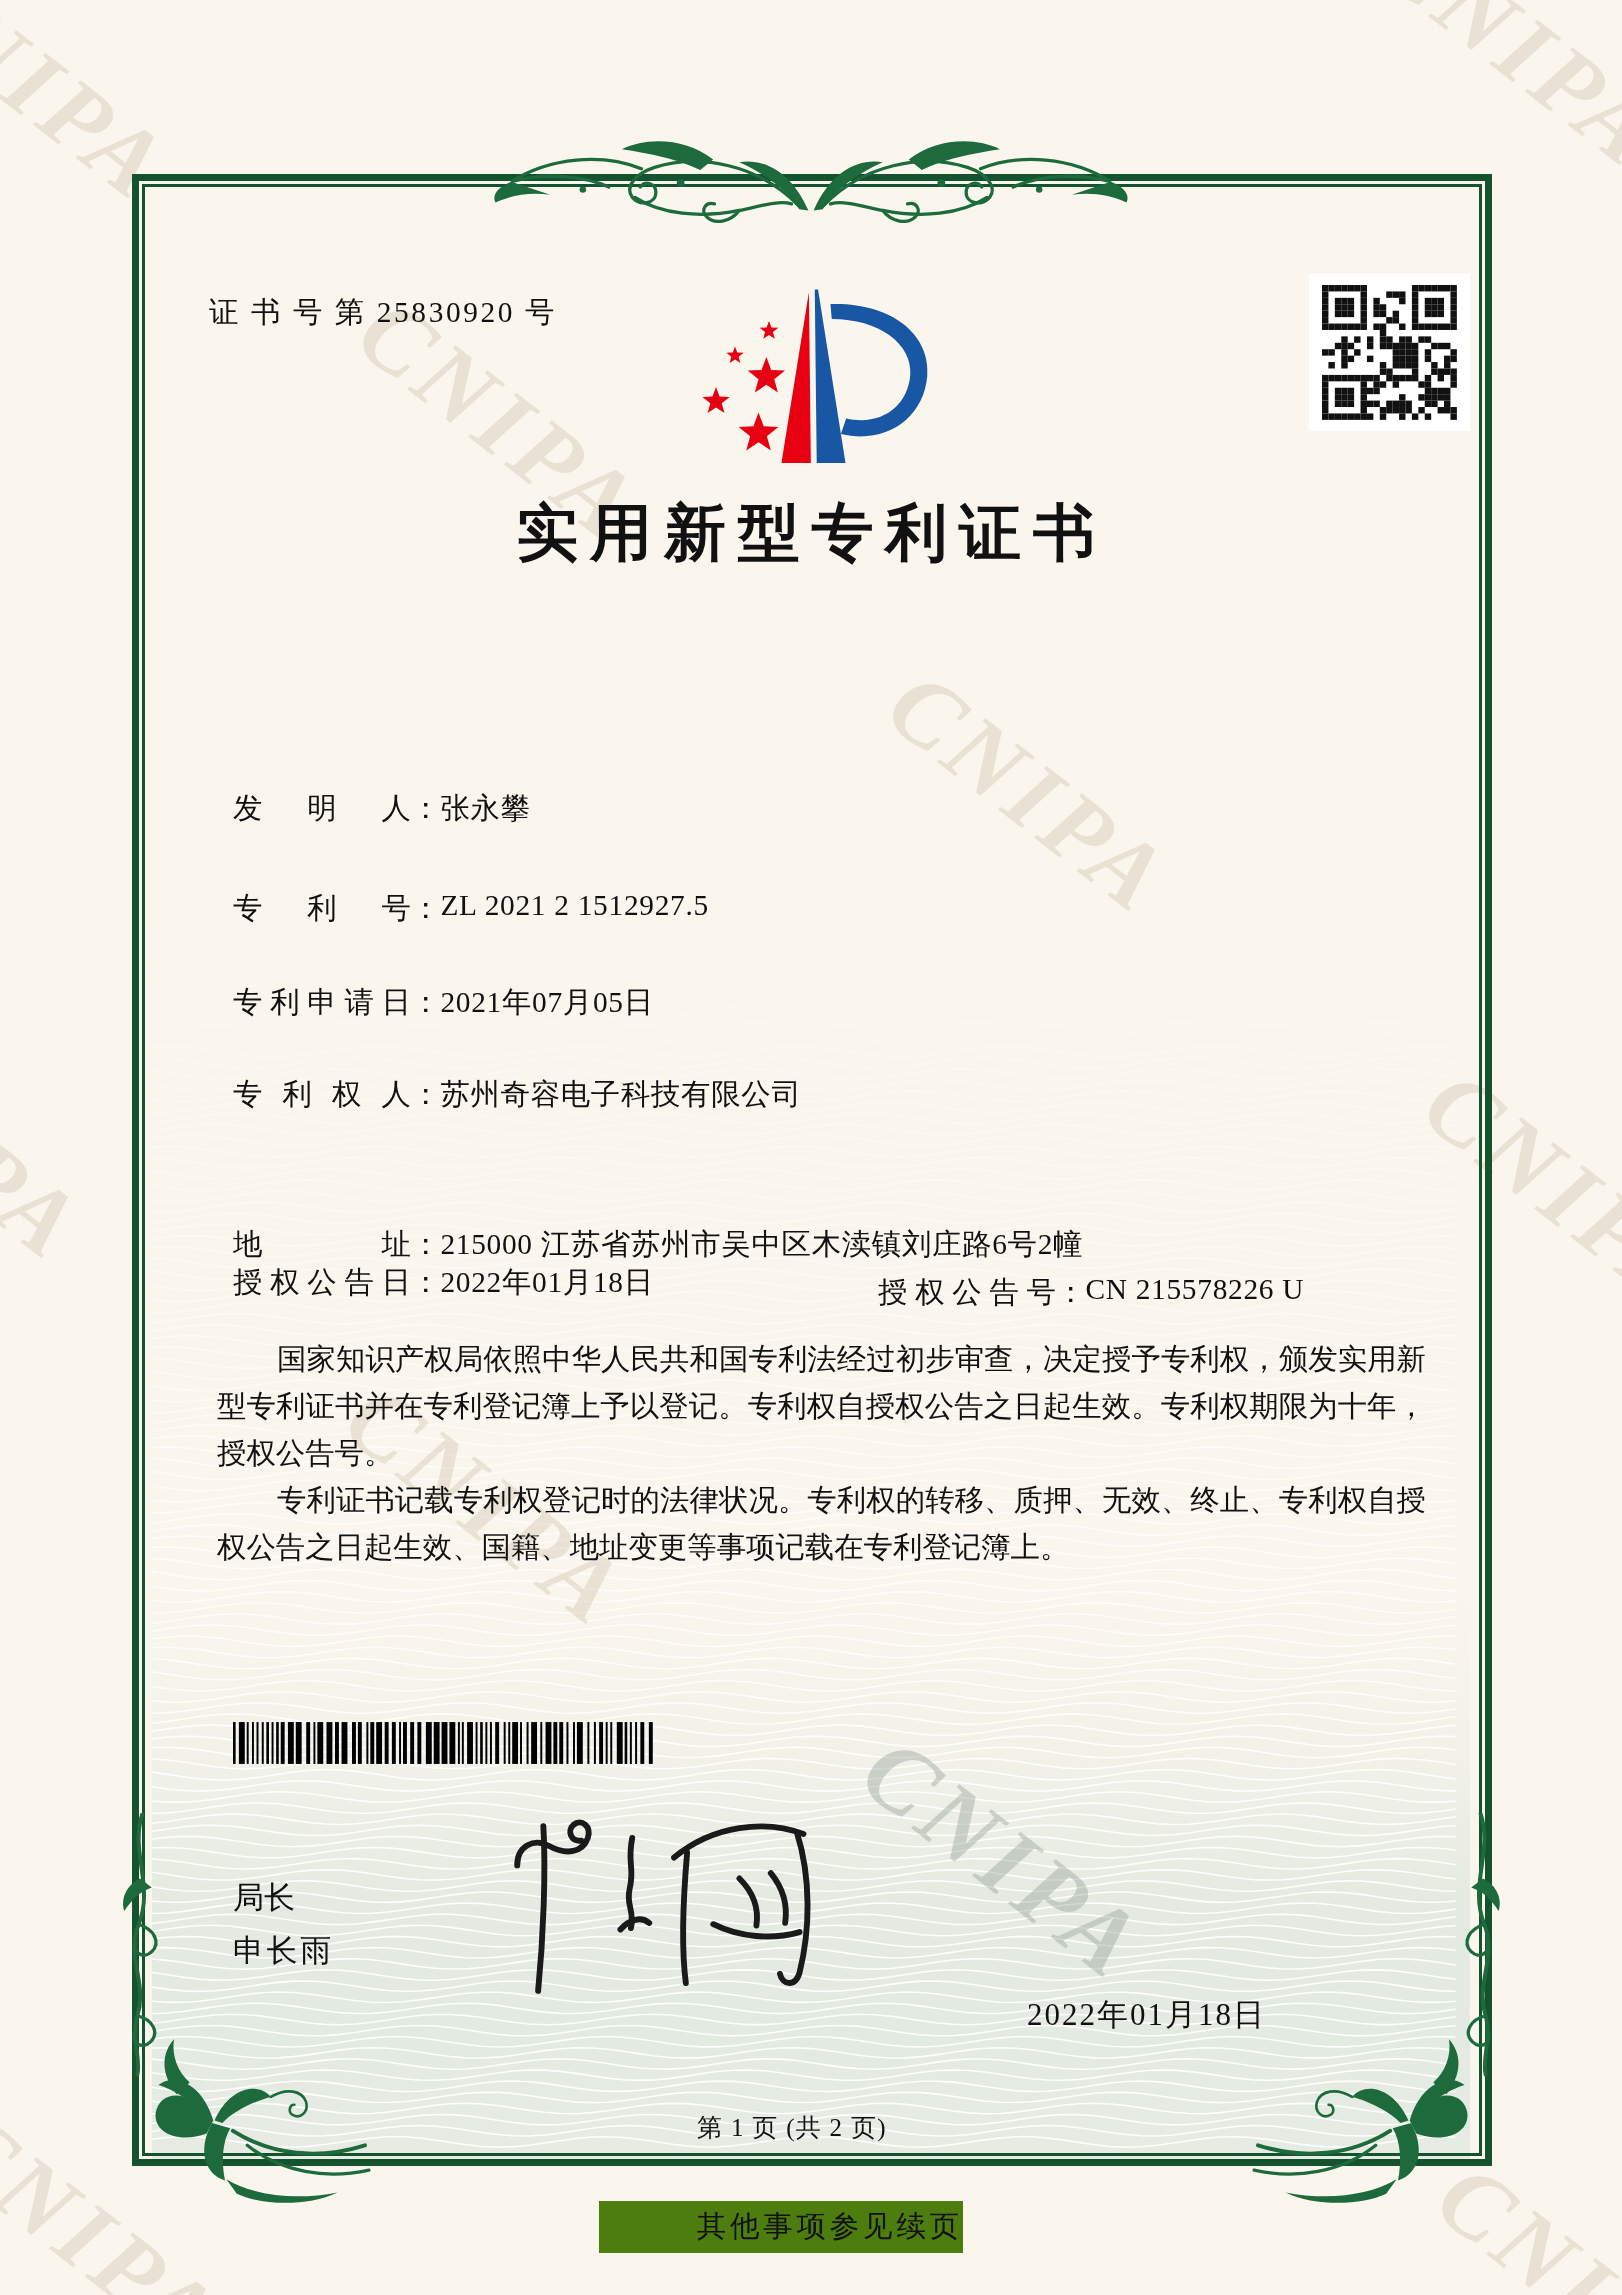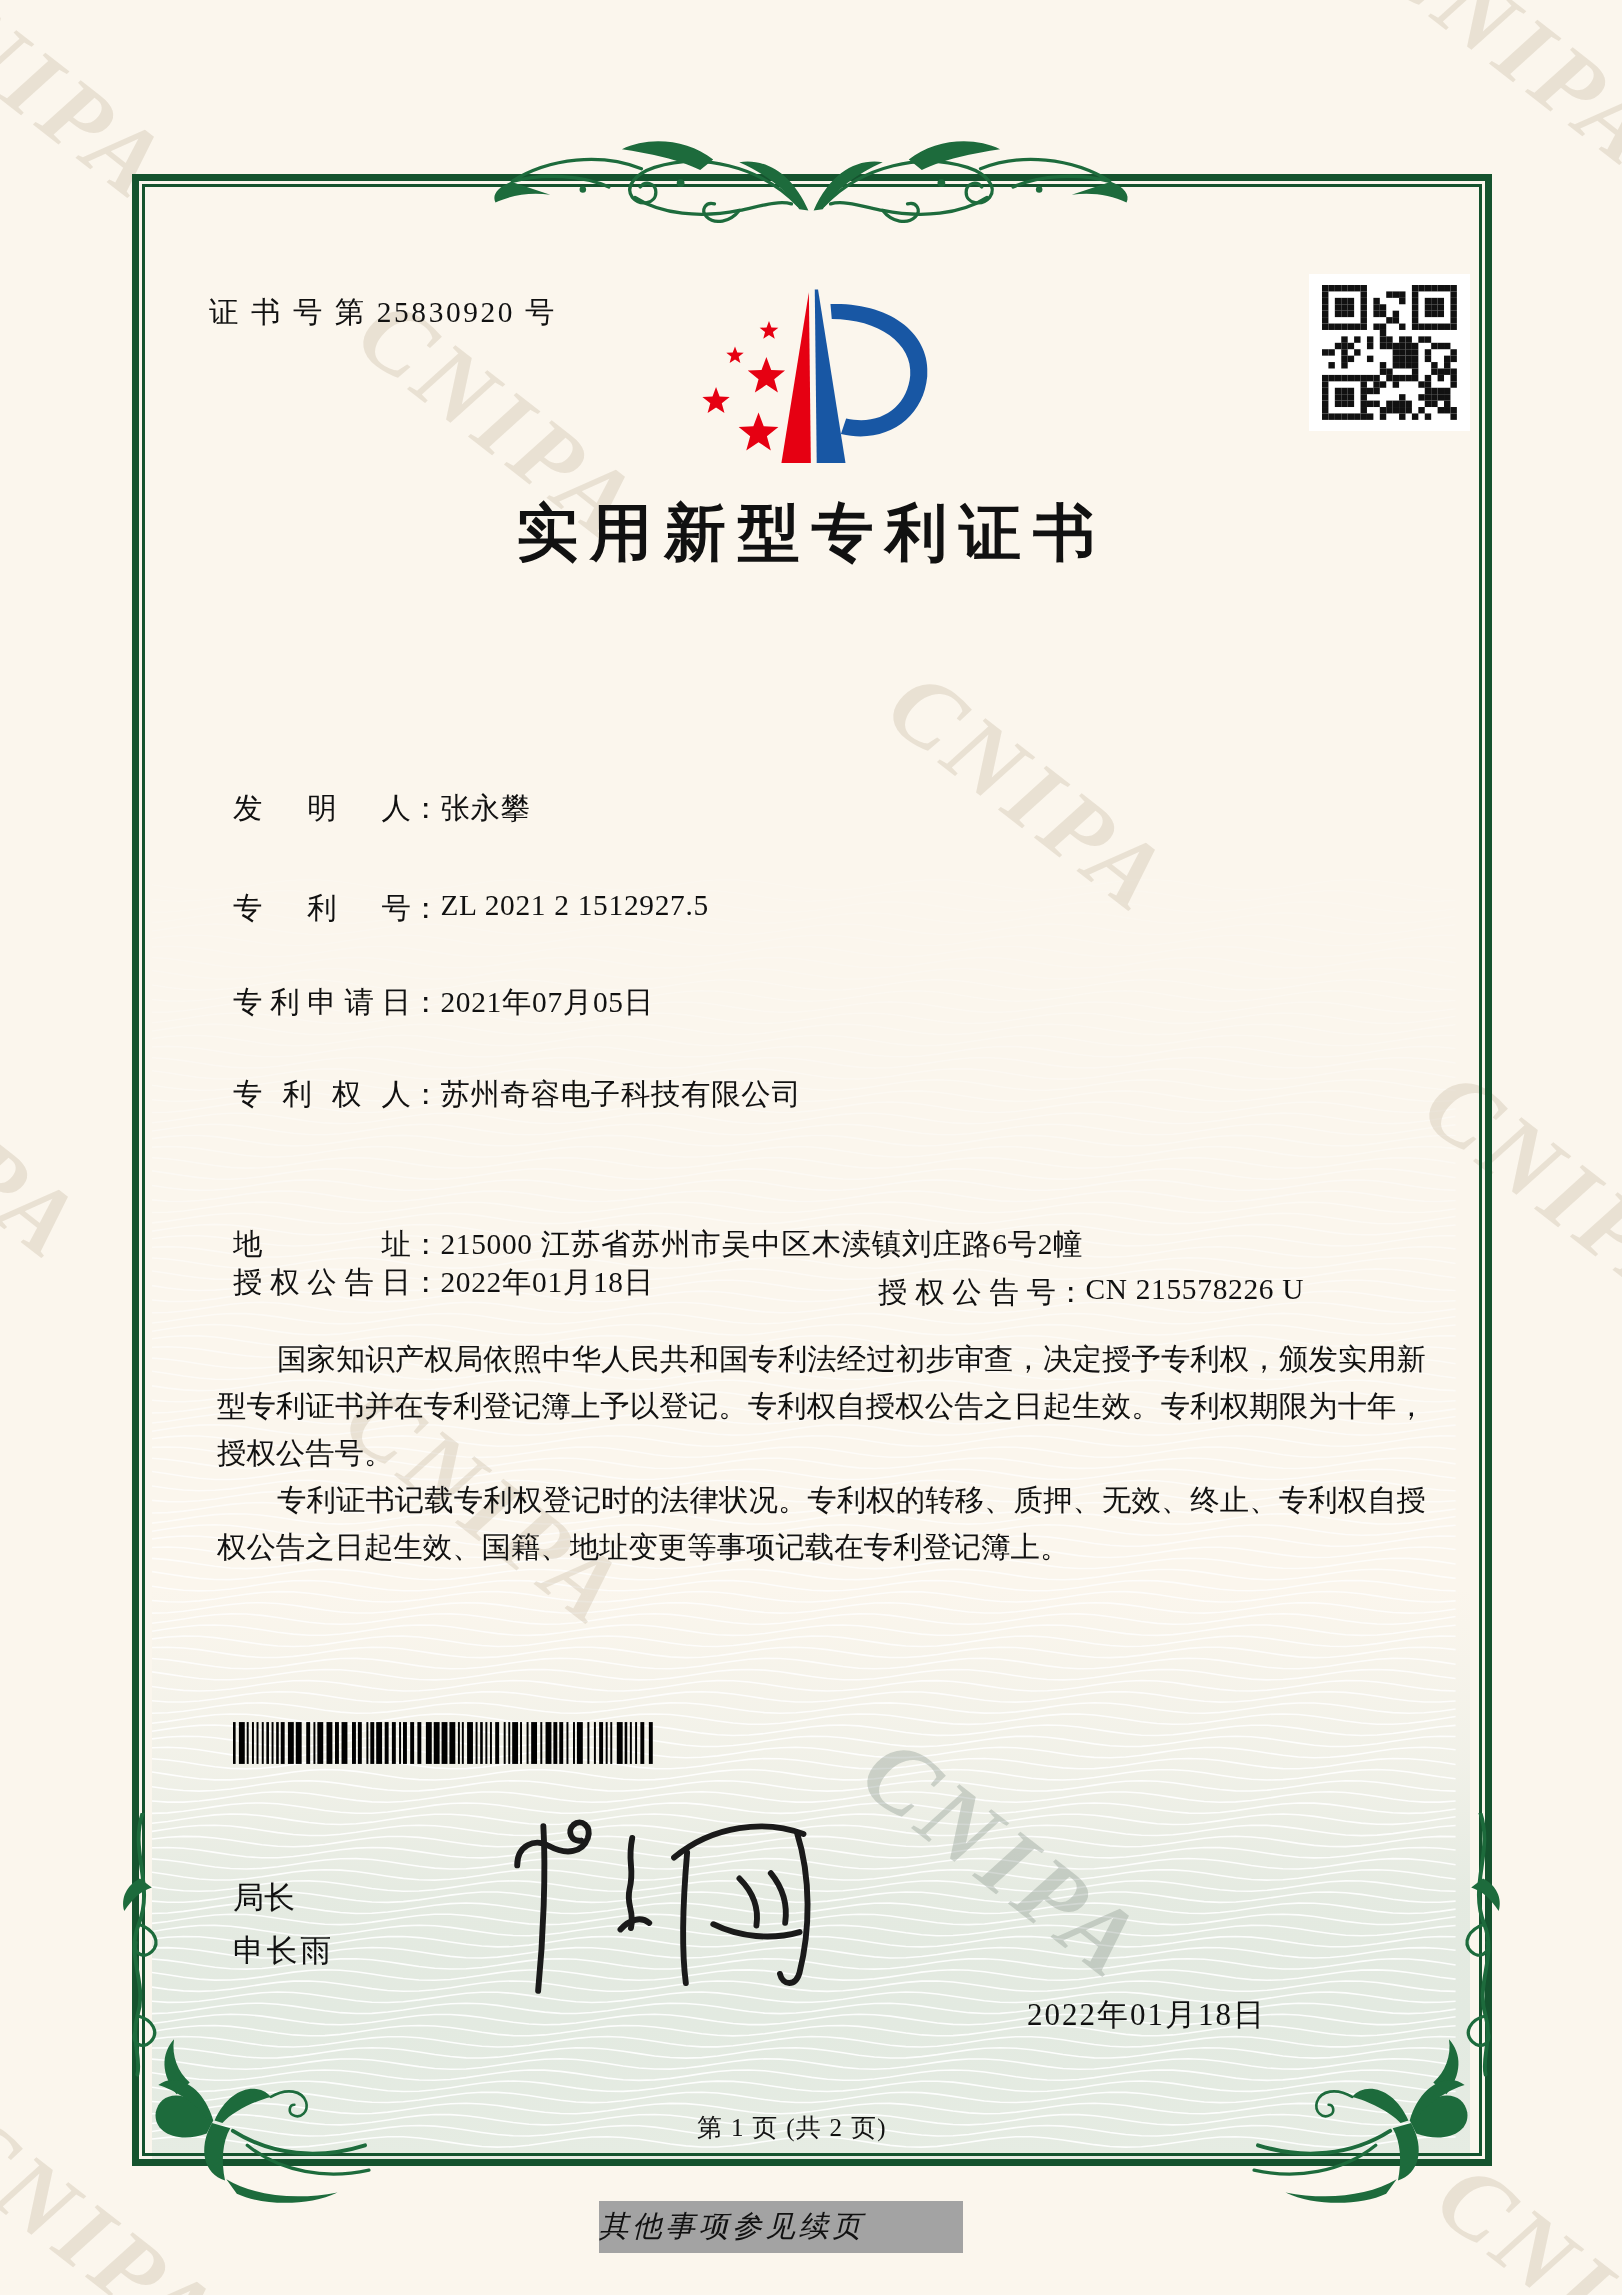--- a/index.html
+++ b/index.html
@@ -59,22 +59,22 @@
   .barcode{position:absolute;left:233px;top:1722px;z-index:5;}
   
   .signer-title{position:absolute;left:233px;top:1877px;font-size:31px;z-index:5;
     font-family:"Liberation Sans","DejaVu Sans",sans-serif;}
   .signer-name{position:absolute;left:233px;top:1930px;font-size:31px;z-index:5;
     font-family:"Liberation Sans","DejaVu Sans",sans-serif;letter-spacing:2.6px;}
   .signature{position:absolute;left:478px;top:1754px;z-index:6;}
   .issue-date{position:absolute;left:1027px;top:1994px;font-size:31px;letter-spacing:2px;z-index:5;}
   .page-ind{position:absolute;left:0;right:39px;top:2111px;text-align:center;font-size:25px;z-index:5;letter-spacing:1.3px;}
   
-  .footer-band{position:absolute;left:599px;top:2201px;width:364px;height:52px;background:#a3a3a3;z-index:5;
-    display:flex;align-items:center;justify-content:flex-start;font-style:italic;}
+  .footer-band{position:absolute;left:599px;top:2201px;width:364px;height:52px;background:#4d7c0f;z-index:5;
+    display:flex;align-items:center;justify-content:flex-end;}
   .footer-note{font-size:29.4px;letter-spacing:3.9px;}
 </style>
 </head>
 <body>
 
 <div class="page">
 
   <div class="guilloche">
     <svg id="waves" width="1318" height="1968" viewBox="0 0 2014 3007">
         <path d="M0,1060.0 L24,1063.6 L48,1066.5 L72,1067.9 L96,1067.6 L120,1065.7 L144,1062.5 L168,1058.7 L192,1055.3 L216,1052.9 L240,1052.0 L264,1052.9 L288,1055.3 L312,1058.7 L336,1062.5 L360,1065.7 L384,1067.6 L408,1067.9 L432,1066.5 L456,1063.6 L480,1060.0 L504,1056.4 L528,1053.5 L552,1052.1 L576,1052.4 L600,1054.3 L624,1057.5 L648,1061.2 L672,1064.7 L696,1067.1 L720,1068.0 L744,1067.1 L768,1064.7 L792,1061.3 L816,1057.5 L840,1054.3 L864,1052.4 L888,1052.1 L912,1053.5 L936,1056.4 L960,1060.0 L984,1063.6 L1008,1066.5 L1032,1067.9 L1056,1067.6 L1080,1065.7 L1104,1062.5 L1128,1058.8 L1152,1055.3 L1176,1052.9 L1200,1052.0 L1224,1052.9 L1248,1055.3 L1272,1058.7 L1296,1062.5 L1320,1065.7 L1344,1067.6 L1368,1067.9 L1392,1066.5 L1416,1063.6 L1440,1060.0 L1464,1056.4 L1488,1053.5 L1512,1052.1 L1536,1052.4 L1560,1054.3 L1584,1057.5 L1608,1061.2 L1632,1064.7 L1656,1067.1 L1680,1068.0 L1704,1067.1 L1728,1064.7 L1752,1061.3 L1776,1057.5 L1800,1054.3 L1824,1052.4 L1848,1052.1 L1872,1053.5 L1896,1056.4 L1920,1060.0 L1944,1063.6 L1968,1066.5 L1992,1067.9" fill="none" stroke="#ffffff" stroke-width="2.4" opacity="0.12"></path>

